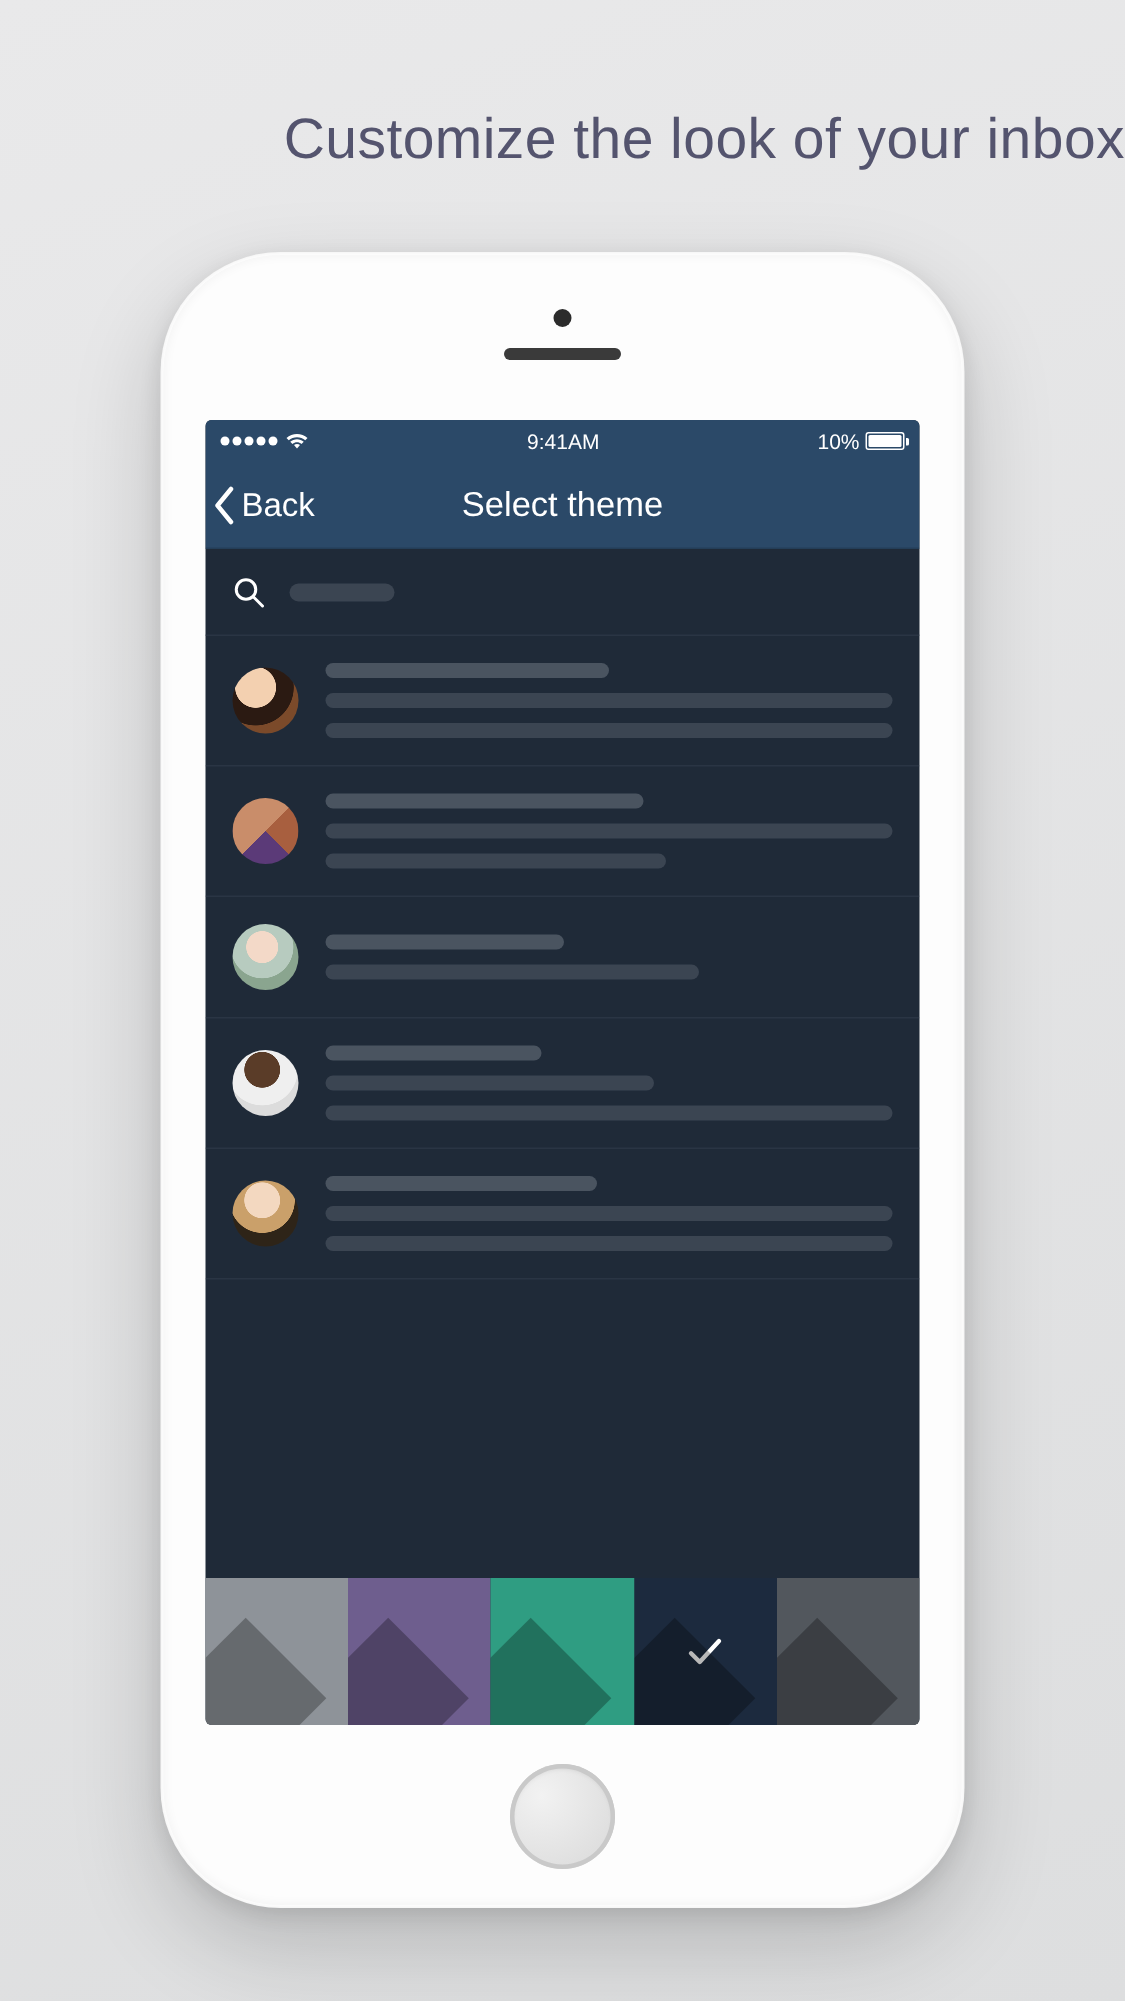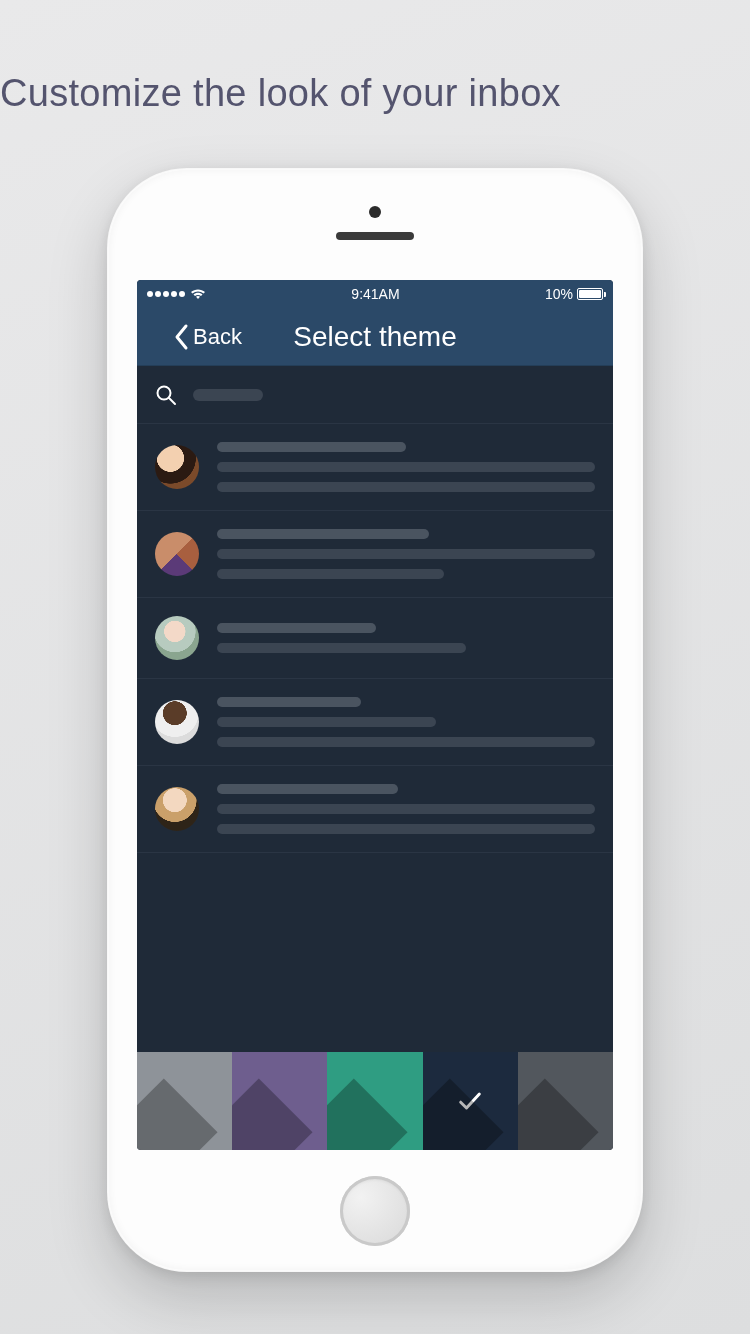--- a/index.html
+++ b/index.html
@@ -7,21 +7,21 @@
   body {
     background: linear-gradient(160deg, #e9e9ea 0%, #dddedf 100%);
     font-family: -apple-system, "Helvetica Neue", Arial, sans-serif;
     position: relative;
     overflow: hidden;
   }
   .marketing-headline {
     position: absolute;
     top: 72px;
     left: 0; right: 0;
-    text-align: left;
+    text-align: right;
     font-size: 38px;
     font-weight: 300;
     color: #54546e;
     letter-spacing: 0.3px;
   }
 
   
   .phone {
     position: absolute;
     left: 50%; transform: translateX(-50%);
@@ -105,27 +105,26 @@
     position:relative;
     border-bottom:1px solid rgba(0,0,0,.15);
   }
   .back-button {
     display:flex; align-items:center;
     gap:2px;
     padding:0 8px 0 4px;
     font-size:22px;
     height:100%;
     cursor:pointer;
-    margin-left:32px;
   }
   .back-chevron svg { display:block; }
   .nav-title {
     position:absolute; left:0; right:0;
     text-align:center;
-    font-size:28px;
+    font-size:23px;
     font-weight:300;
     pointer-events:none;
   }
 
   
   .search-row {
     height:58px;
     display:flex; align-items:center;
     padding:0 18px;
     gap:16px;

